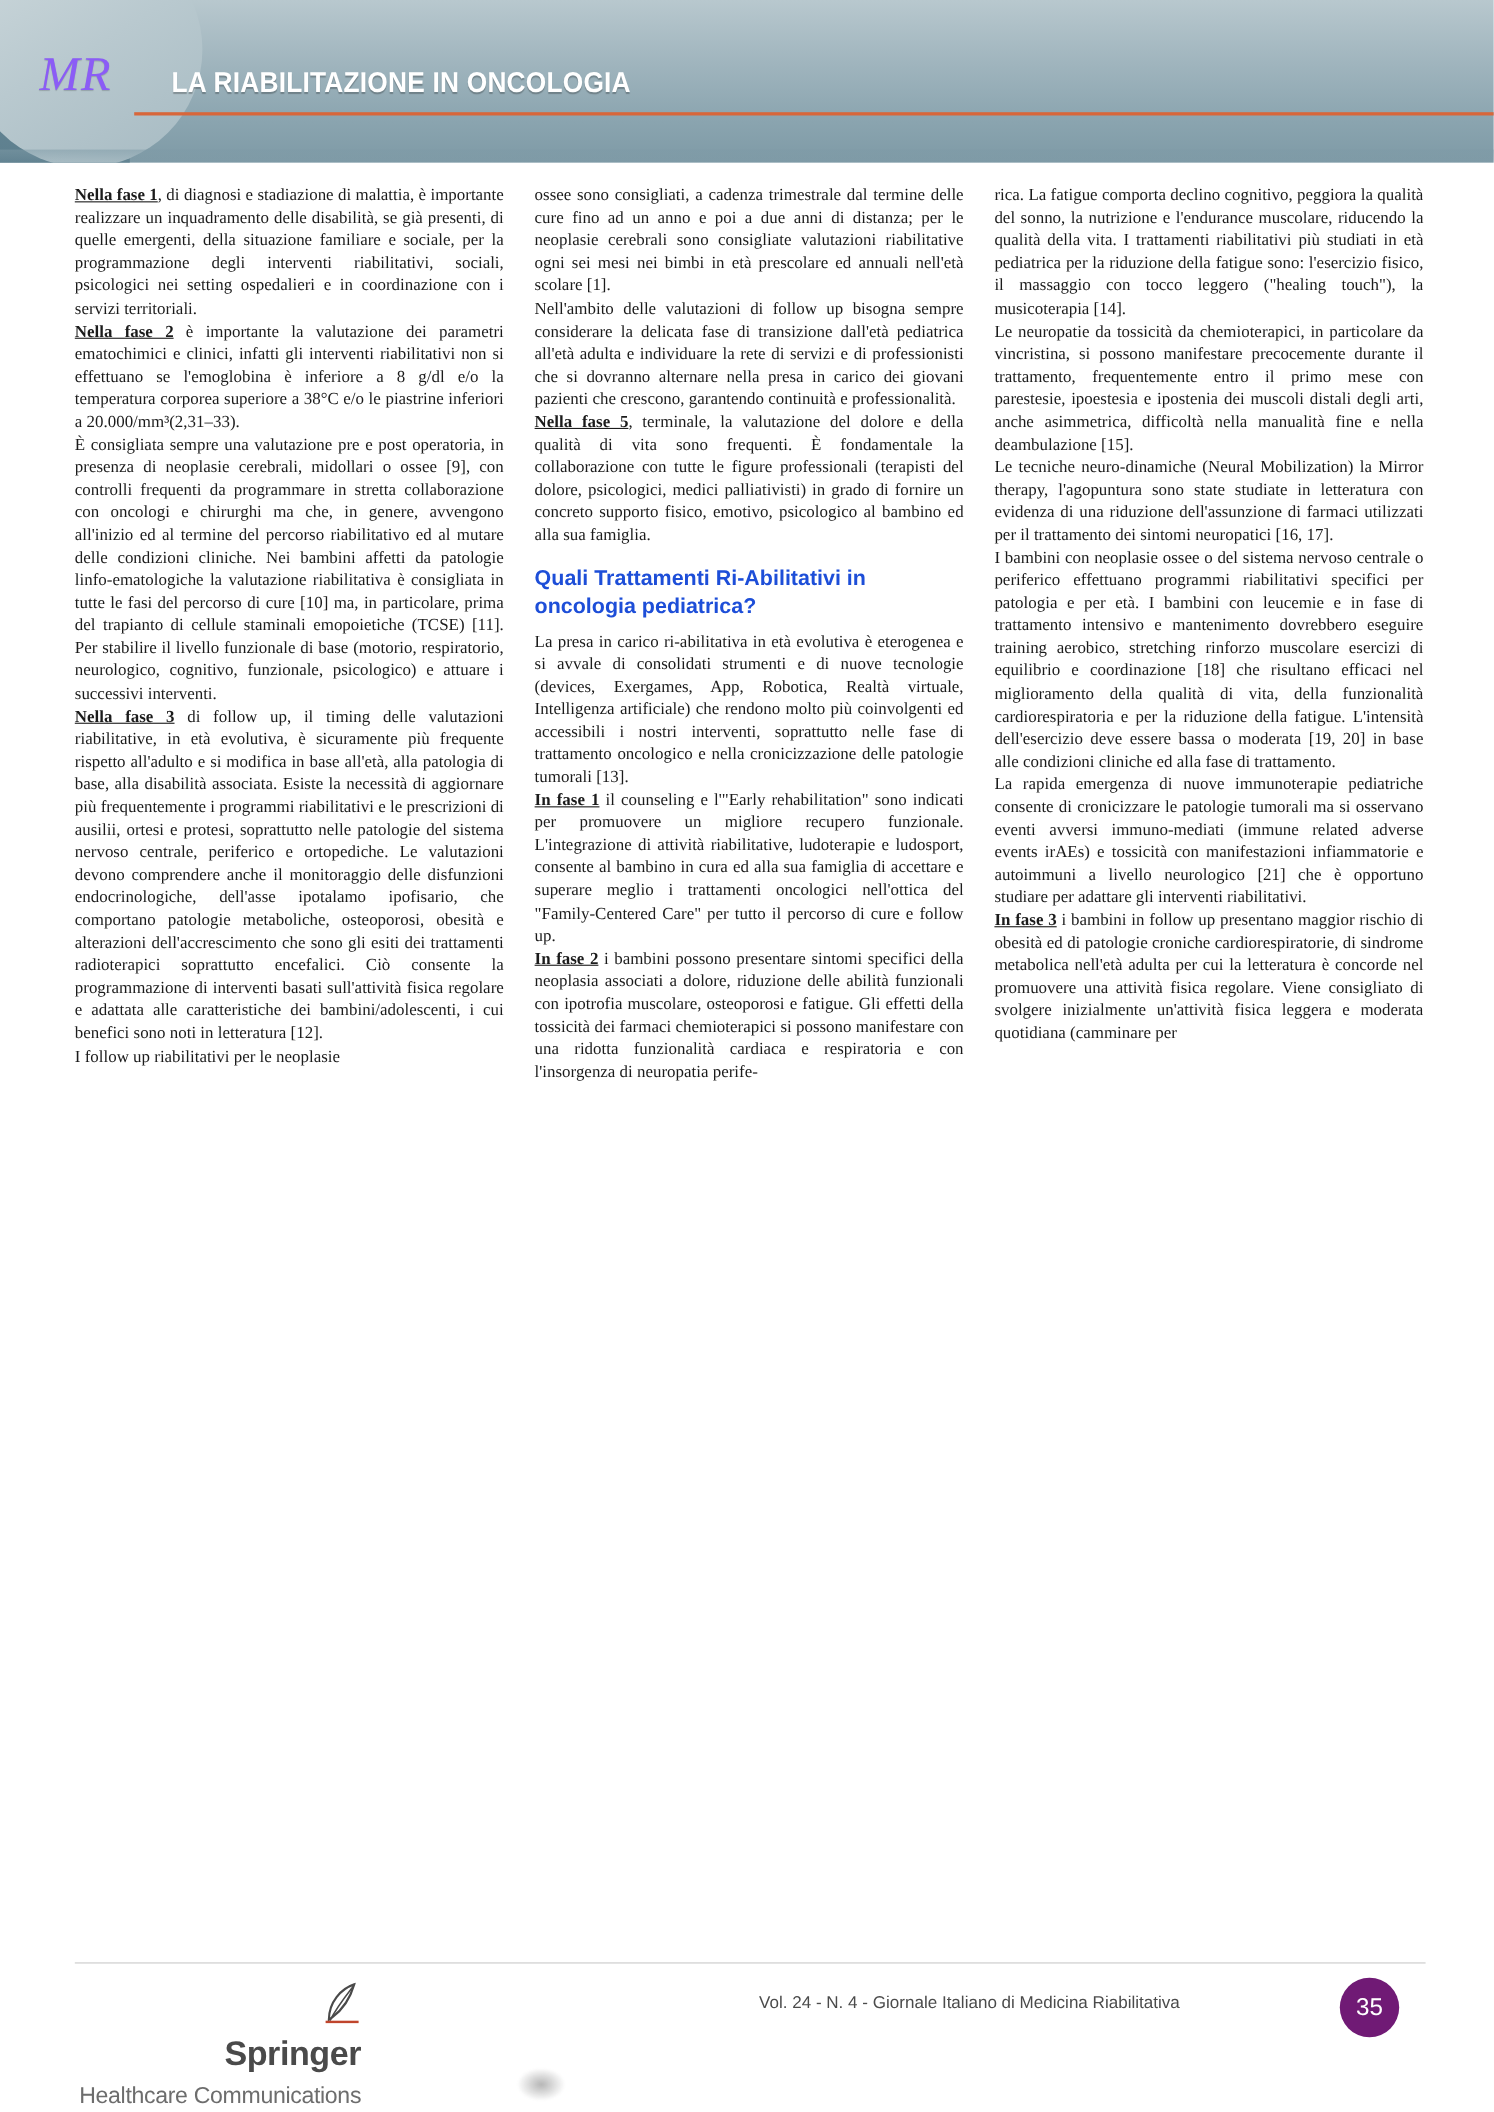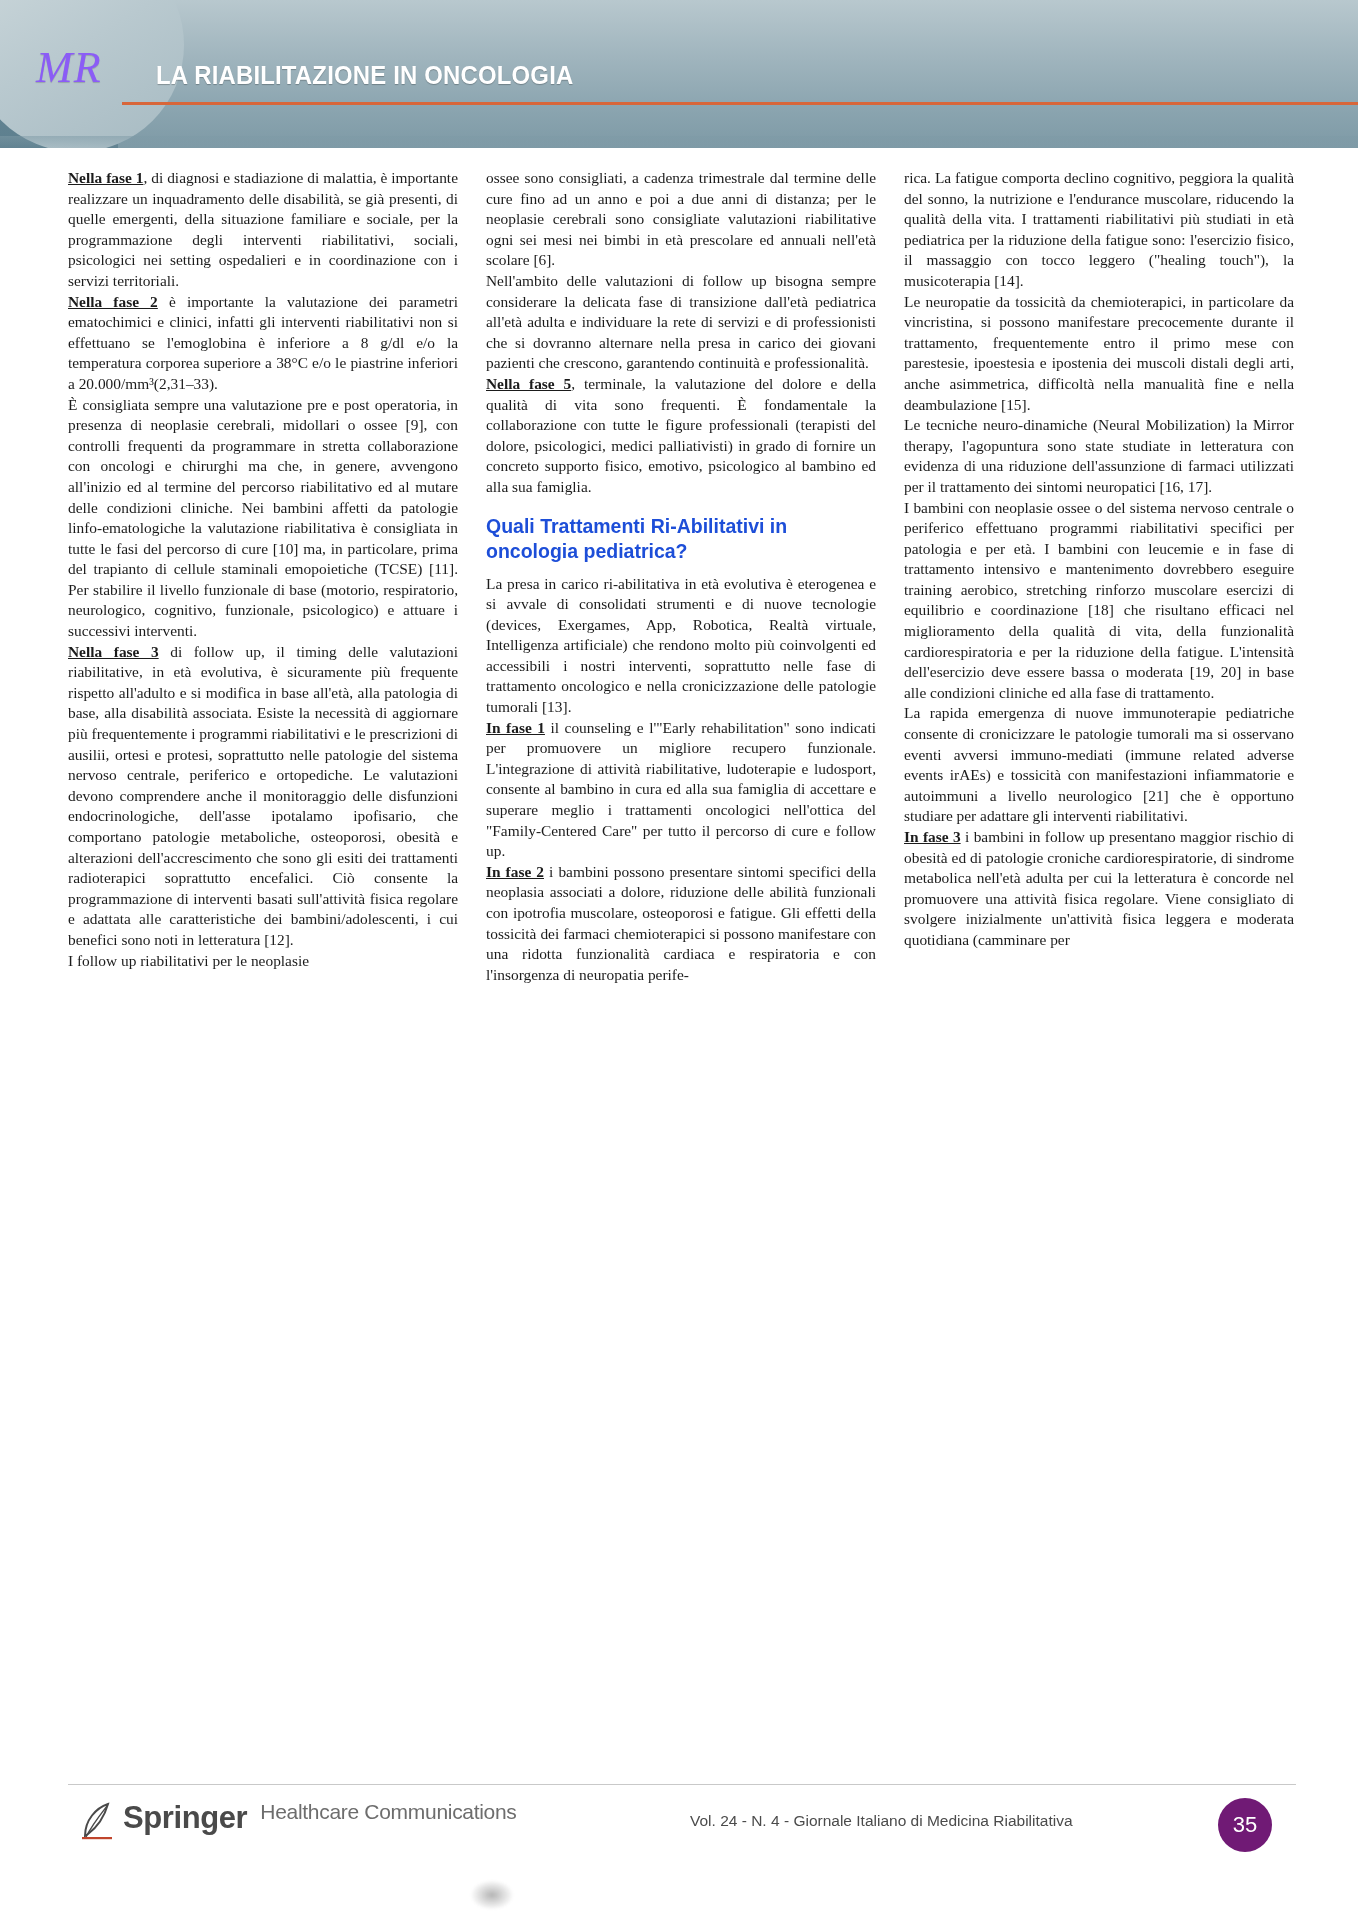--- a/index.html
+++ b/index.html
@@ -140,25 +140,26 @@
   .footer-rule {
     position: absolute;
     left: 68px;
     top: -6px;
     width: 1228px;
     height: 1px;
     background: #c9c9c9;
   }
   .springer-logo {
     position: absolute;
-    left: 80px;
+    left: 68px;
     top: 10px;
     display: flex;
-    align-items: flex-start;
+    align-items: flex-end;
     gap: 9px;
+    flex-direction: column;
   }
   .springer-mark {
     width: 34px;
     height: 40px;
     position: relative;
   }
   .springer-mark svg { display: block; }
   .springer-word {
     font-family: "Liberation Sans", sans-serif;
     font-size: 31px;
@@ -224,21 +225,21 @@
 
   <div class="col">
     <p><span class="lead">Nella fase 1</span><span>, di diagnosi e stadiazione di malattia, è importante realizzare un inquadramento delle disabilità, se già presenti, di quelle emergenti, della situazione familiare e sociale, per la programmazione degli interventi riabilitativi, sociali, psicologici nei setting ospedalieri e in coordinazione con i servizi territoriali.</span></p>
     <p><span class="lead">Nella fase 2</span><span> è importante la valutazione dei parametri ematochimici e clinici, infatti gli interventi riabilitativi non si effettuano se l'emoglobina è inferiore a 8 g/dl e/o la temperatura corporea superiore a 38°C e/o le piastrine inferiori a 20.000/mm³(2,31–33).</span></p>
     <p><span>È consigliata sempre una valutazione pre e post operatoria, in presenza di neoplasie cerebrali, midollari o ossee [9], con controlli frequenti da programmare in stretta collaborazione con oncologi e chirurghi ma che, in genere, avvengono all'inizio ed al termine del percorso riabilitativo ed al mutare delle condizioni cliniche. Nei bambini affetti da patologie linfo-ematologiche la valutazione riabilitativa è consigliata in tutte le fasi del percorso di cure [10] ma, in particolare, prima del trapianto di cellule staminali emopoietiche (TCSE) [11]. Per stabilire il livello funzionale di base (motorio, respiratorio, neurologico, cognitivo, funzionale, psicologico) e attuare i successivi interventi.</span></p>
     <p><span class="lead">Nella fase 3</span><span> di follow up, il timing delle valutazioni riabilitative, in età evolutiva, è sicuramente più frequente rispetto all'adulto e si modifica in base all'età, alla patologia di base, alla disabilità associata. Esiste la necessità di aggiornare più frequentemente i programmi riabilitativi e le prescrizioni di ausilii, ortesi e protesi, soprattutto nelle patologie del sistema nervoso centrale, periferico e ortopediche. Le valutazioni devono comprendere anche il monitoraggio delle disfunzioni endocrinologiche, dell'asse ipotalamo ipofisario, che comportano patologie metaboliche, osteoporosi, obesità e alterazioni dell'accrescimento che sono gli esiti dei trattamenti radioterapici soprattutto encefalici. Ciò consente la programmazione di interventi basati sull'attività fisica regolare e adattata alle caratteristiche dei bambini/adolescenti, i cui benefici sono noti in letteratura [12].</span></p>
     <p><span>I follow up riabilitativi per le neoplasie</span></p>
   </div>
 
   <div class="col">
-    <p><span>ossee sono consigliati, a cadenza trimestrale dal termine delle cure fino ad un anno e poi a due anni di distanza; per le neoplasie cerebrali sono consigliate valutazioni riabilitative ogni sei mesi nei bimbi in età prescolare ed annuali nell'età scolare [6].</span></p>
+    <p><span>ossee sono consigliati, a cadenza trimestrale dal termine delle cure fino ad un anno e poi a due anni di distanza; per le neoplasie cerebrali sono consigliate valutazioni riabilitative ogni sei mesi nei bimbi in età prescolare ed annuali nell'età scolare [1].</span></p>
     <p><span>Nell'ambito delle valutazioni di follow up bisogna sempre considerare la delicata fase di transizione dall'età pediatrica all'età adulta e individuare la rete di servizi e di professionisti che si dovranno alternare nella presa in carico dei giovani pazienti che crescono, garantendo continuità e professionalità.</span></p>
     <p><span class="lead">Nella fase 5</span><span>, terminale, la valutazione del dolore e della qualità di vita sono frequenti. È fondamentale la collaborazione con tutte le figure professionali (terapisti del dolore, psicologici, medici palliativisti) in grado di fornire un concreto supporto fisico, emotivo, psicologico al bambino ed alla sua famiglia.</span></p>
     <h2 class="section-head">Quali Trattamenti Ri-Abilitativi in oncologia pediatrica?</h2>
     <p><span>La presa in carico ri-abilitativa in età evolutiva è eterogenea e si avvale di consolidati strumenti e di nuove tecnologie (devices, Exergames, App, Robotica, Realtà virtuale, Intelligenza artificiale) che rendono molto più coinvolgenti ed accessibili i nostri interventi, soprattutto nelle fase di trattamento oncologico e nella cronicizzazione delle patologie tumorali [13].</span></p>
     <p><span class="lead">In fase 1</span><span> il counseling e l'"Early rehabilitation" sono indicati per promuovere un migliore recupero funzionale. L'integrazione di attività riabilitative, ludoterapie e ludosport, consente al bambino in cura ed alla sua famiglia di accettare e superare meglio i trattamenti oncologici nell'ottica del "Family-Centered Care" per tutto il percorso di cure e follow up.</span></p>
     <p><span class="lead">In fase 2</span><span> i bambini possono presentare sintomi specifici della neoplasia associati a dolore, riduzione delle abilità funzionali con ipotrofia muscolare, osteoporosi e fatigue. Gli effetti della tossicità dei farmaci chemioterapici si possono manifestare con una ridotta funzionalità cardiaca e respiratoria e con l'insorgenza di neuropatia perife-</span></p>
   </div>
 
   <div class="col">
     <p><span>rica. La fatigue comporta declino cognitivo, peggiora la qualità del sonno, la nutrizione e l'endurance muscolare, riducendo la qualità della vita. I trattamenti riabilitativi più studiati in età pediatrica per la riduzione della fatigue sono: l'esercizio fisico, il massaggio con tocco leggero ("healing touch"), la musicoterapia [14].</span></p>

